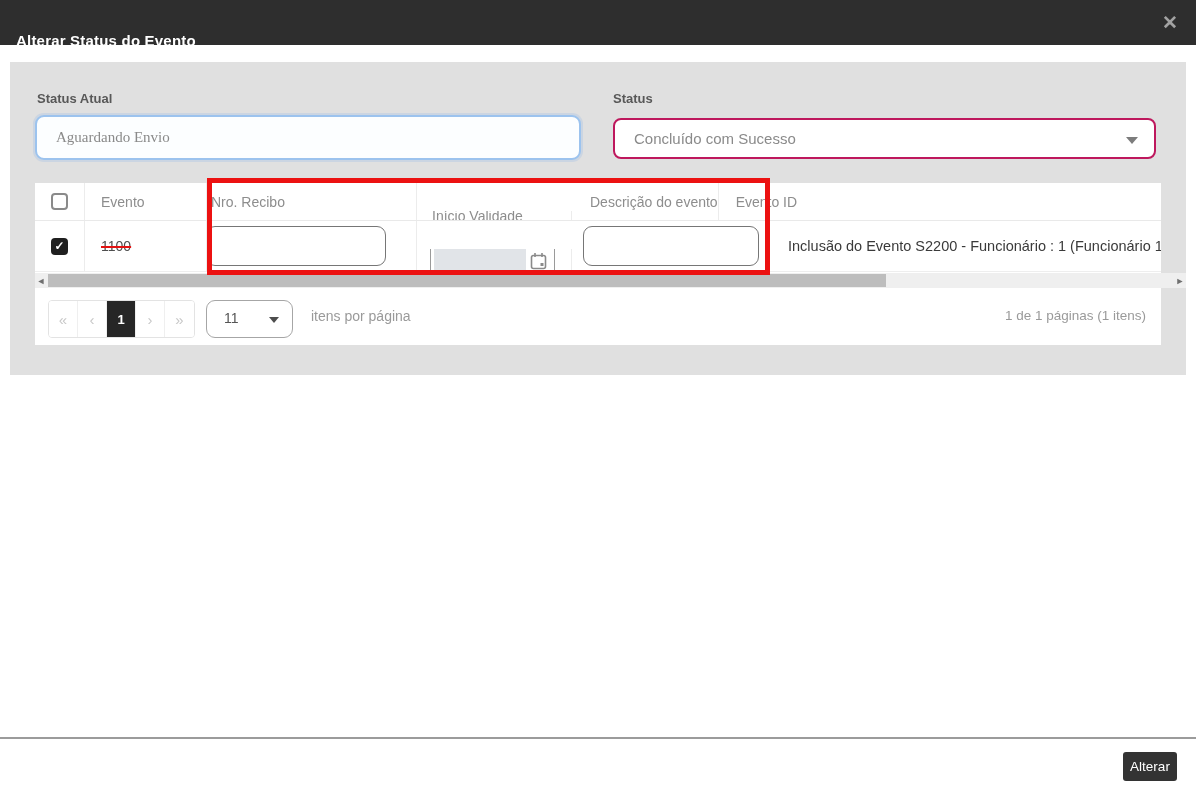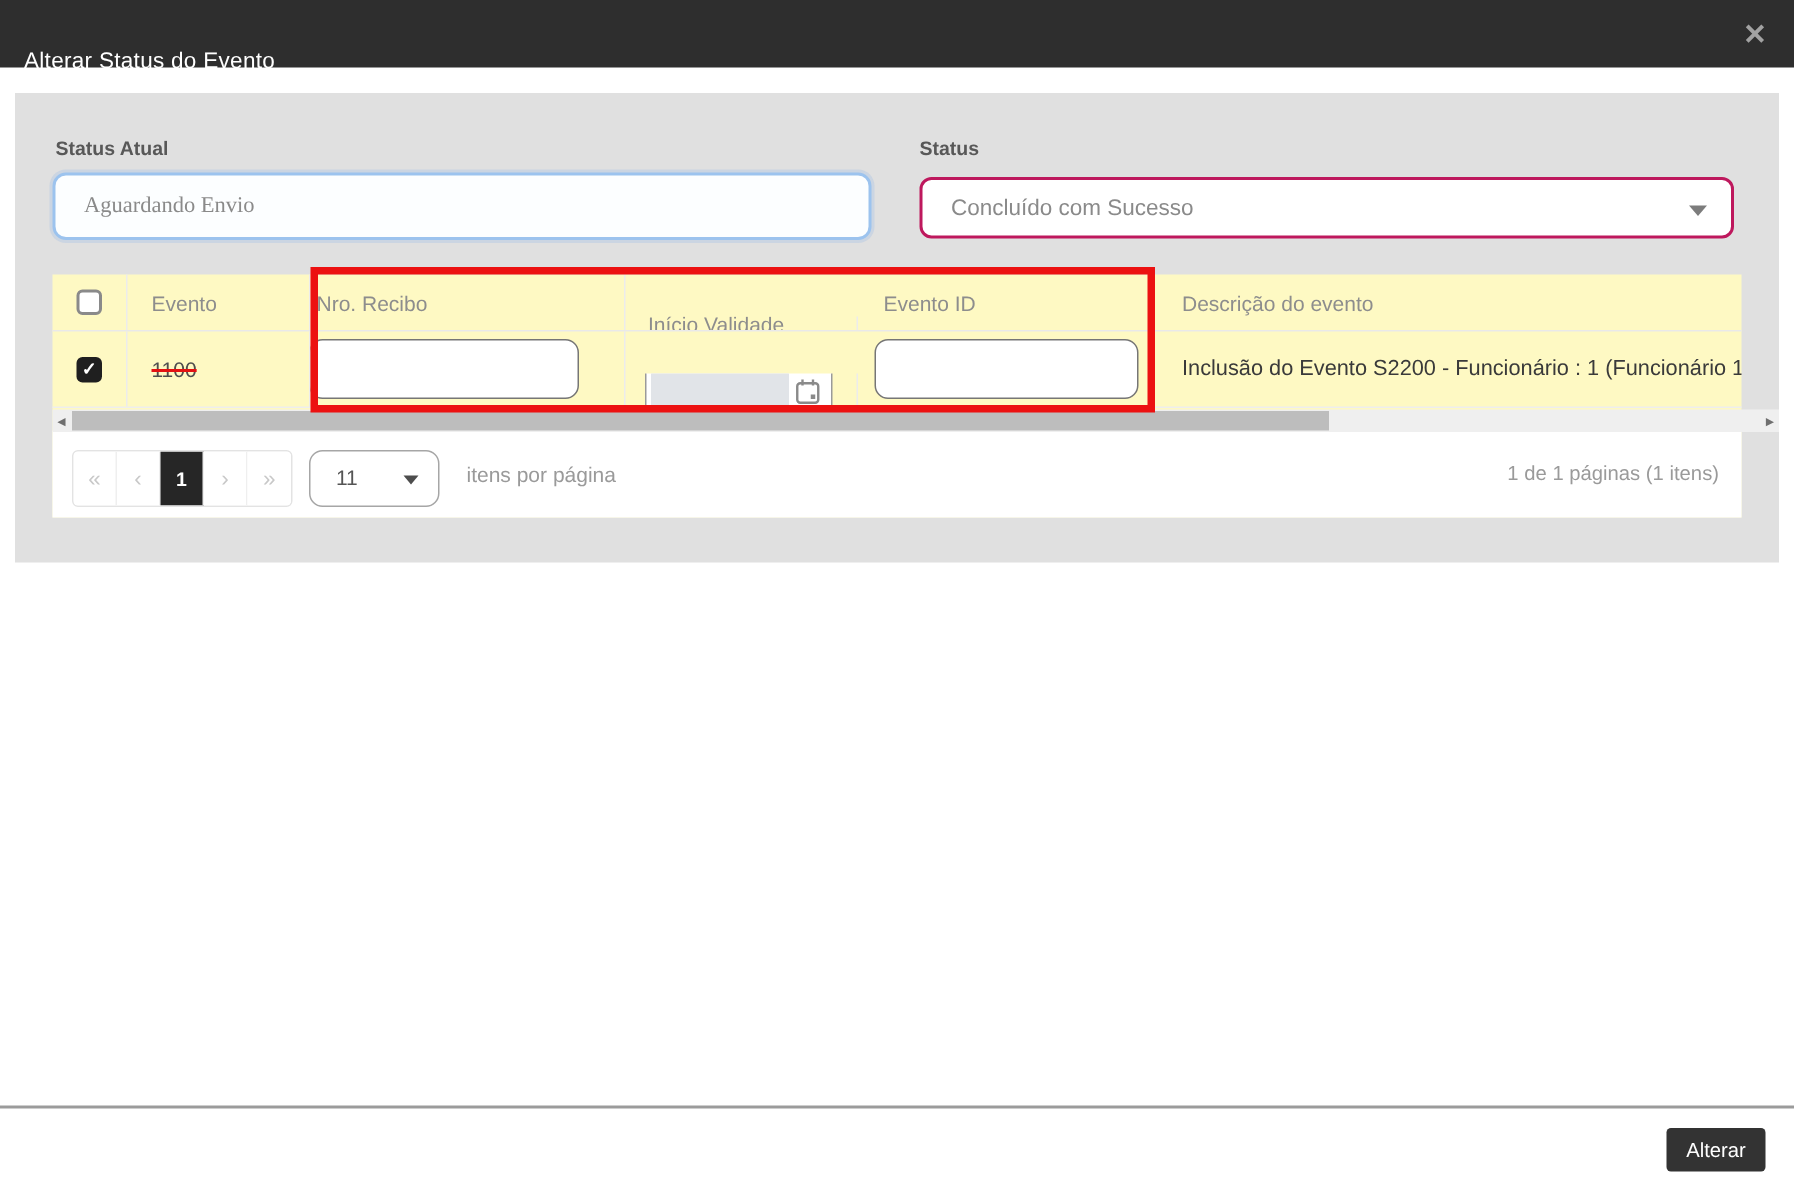--- a/index.html
+++ b/index.html
@@ -3,21 +3,21 @@
 <meta charset="utf-8">
 <style>
   * { margin:0; padding:0; box-sizing:border-box; }
   html,body { width:1196px; height:795px; background:#fff; overflow:hidden;
     font-family:"Liberation Sans", sans-serif; }
   .stage { position:relative; width:1196px; height:795px; background:#fff; }
 
   
   .modal-header { position:absolute; left:0; top:0; width:1196px; height:45px;
     background:#2e2e2e; display:flex; align-items:center; }
-  .modal-title { color:#fff; font-size:15px; font-weight:normal; padding-left:16px; letter-spacing:.2px;margin-top:36px; }
+  .modal-title { color:#fff; font-size:15px; font-weight:bold; padding-left:16px; letter-spacing:.2px;margin-top:36px; }
   .modal-close { position:absolute; right:14px; top:0; height:45px; width:24px;
     display:flex; align-items:center; justify-content:center;
     color:#a2a2a2; font-size:19px; font-weight:bold; cursor:pointer; }
 
   
   .panel { position:absolute; left:10px; top:62px; width:1176px; height:313px; background:#e0e0e0; }
   .field-label { position:absolute; font-size:13px; font-weight:bold; color:#585858; }
   .lbl-status-atual { left:27px; top:29px; }
   .lbl-status { left:603px; top:29px; }
 
@@ -27,21 +27,21 @@
     font-family:Liberation Serif, serif; box-shadow:0 0 0 2px rgba(140,180,230,.25); }
 
   .select-box { position:absolute; left:603px; top:56px; width:543px; height:41px;
     background:#fff; border:2px solid #be185d; border-radius:8px;
     display:flex; align-items:center; cursor:pointer; }
   .select-value { font-size:15px; color:#8a8a8a; padding-left:19px; }
   .caret-down { position:absolute; right:16px; top:17px; width:0; height:0;
     border-left:6px solid transparent; border-right:6px solid transparent; border-top:7px solid #7c7c7c; }
 
   
-  .table-wrap { position:absolute; left:25px; top:121px; width:1126px; height:162px; background:#fef9c3; }
+  .table-wrap { position:absolute; left:25px; top:121px; width:1126px; height:162px; background:#ffffff; }
   .thead { display:flex; height:38px; border-bottom:1px solid #e9e9e9; }
   .trow  { display:flex; height:51px; border-bottom:1px solid #eee; }
   .cell { border-right:1px solid #ececec; display:flex; align-items:center; overflow:hidden; flex:0 0 auto; }
   .cell:last-child { border-right:none; flex:1 1 auto; }
   .c0 { width:50px; justify-content:center; }
   .c1 { width:122px; padding-left:16px; }
   .c2 { width:210px; padding-left:4px; }
   .c3 { width:155px; padding-left:15px;margin-top:28px; }
   .c4 { width:198px; padding-left:17px; }
   .c5 { padding-left:18px; }
@@ -90,21 +90,21 @@
   .size-select { position:absolute; left:171px; top:13px; width:87px; height:38px;
     border:1.5px solid #a6a6a6; border-radius:9px; background:#fff; cursor:pointer; }
   .size-value { position:absolute; left:17px; top:9px; font-size:14px; color:#555; }
   .size-caret { position:absolute; right:13px; top:16px; width:0; height:0;
     border-left:5.5px solid transparent; border-right:5.5px solid transparent; border-top:6.5px solid #4d4d4d; }
   .items-label { position:absolute; left:276px; top:21px; font-size:14px; color:#9a9a9a; }
   .page-summary { position:absolute; right:15px; top:21px; font-size:13.5px; color:#9a9a9a; }
 
   
   .footer-divider { position:absolute; left:0; top:737px; width:1196px; height:2px; background:#9b9b9b; }
-  .submit-btn { position:absolute; right:19px; top:752px; width:66px; height:29px;
+  .submit-btn { position:absolute; right:19px; top:752px; width:54px; height:29px;
     background:#333; color:#fff; font-size:13.5px; border:none; border-radius:3px;
     cursor:pointer; font-family:"Liberation Sans", sans-serif; }
 </style>
 </head>
 <body>
 
 <div class="stage">
 
   <div class="modal-header">
     <div class="modal-title">Alterar Status do Evento</div>
@@ -129,25 +129,25 @@
         </div>
         <div class="cell c1">
           <span class="th-text">Evento</span>
         </div>
         <div class="cell c2">
           <span class="th-text">Nro. Recibo</span>
         </div>
         <div class="cell c3">
           <span class="th-text">Início Validade</span>
         </div>
+        <div class="cell c5">
+          <span class="th-text">Descrição do evento</span>
+        </div>
         <div class="cell c4">
           <span class="th-text">Evento ID</span>
-        </div>
-        <div class="cell c5">
-          <span class="th-text">Descrição do evento</span>
         </div>
       </div>
 
       <div class="trow">
         <div class="cell c0">
           <div class="chk-checked">✓</div>
         </div>
         <div class="cell c1">
           <span class="evento-cancel">1100</span>
         </div>

